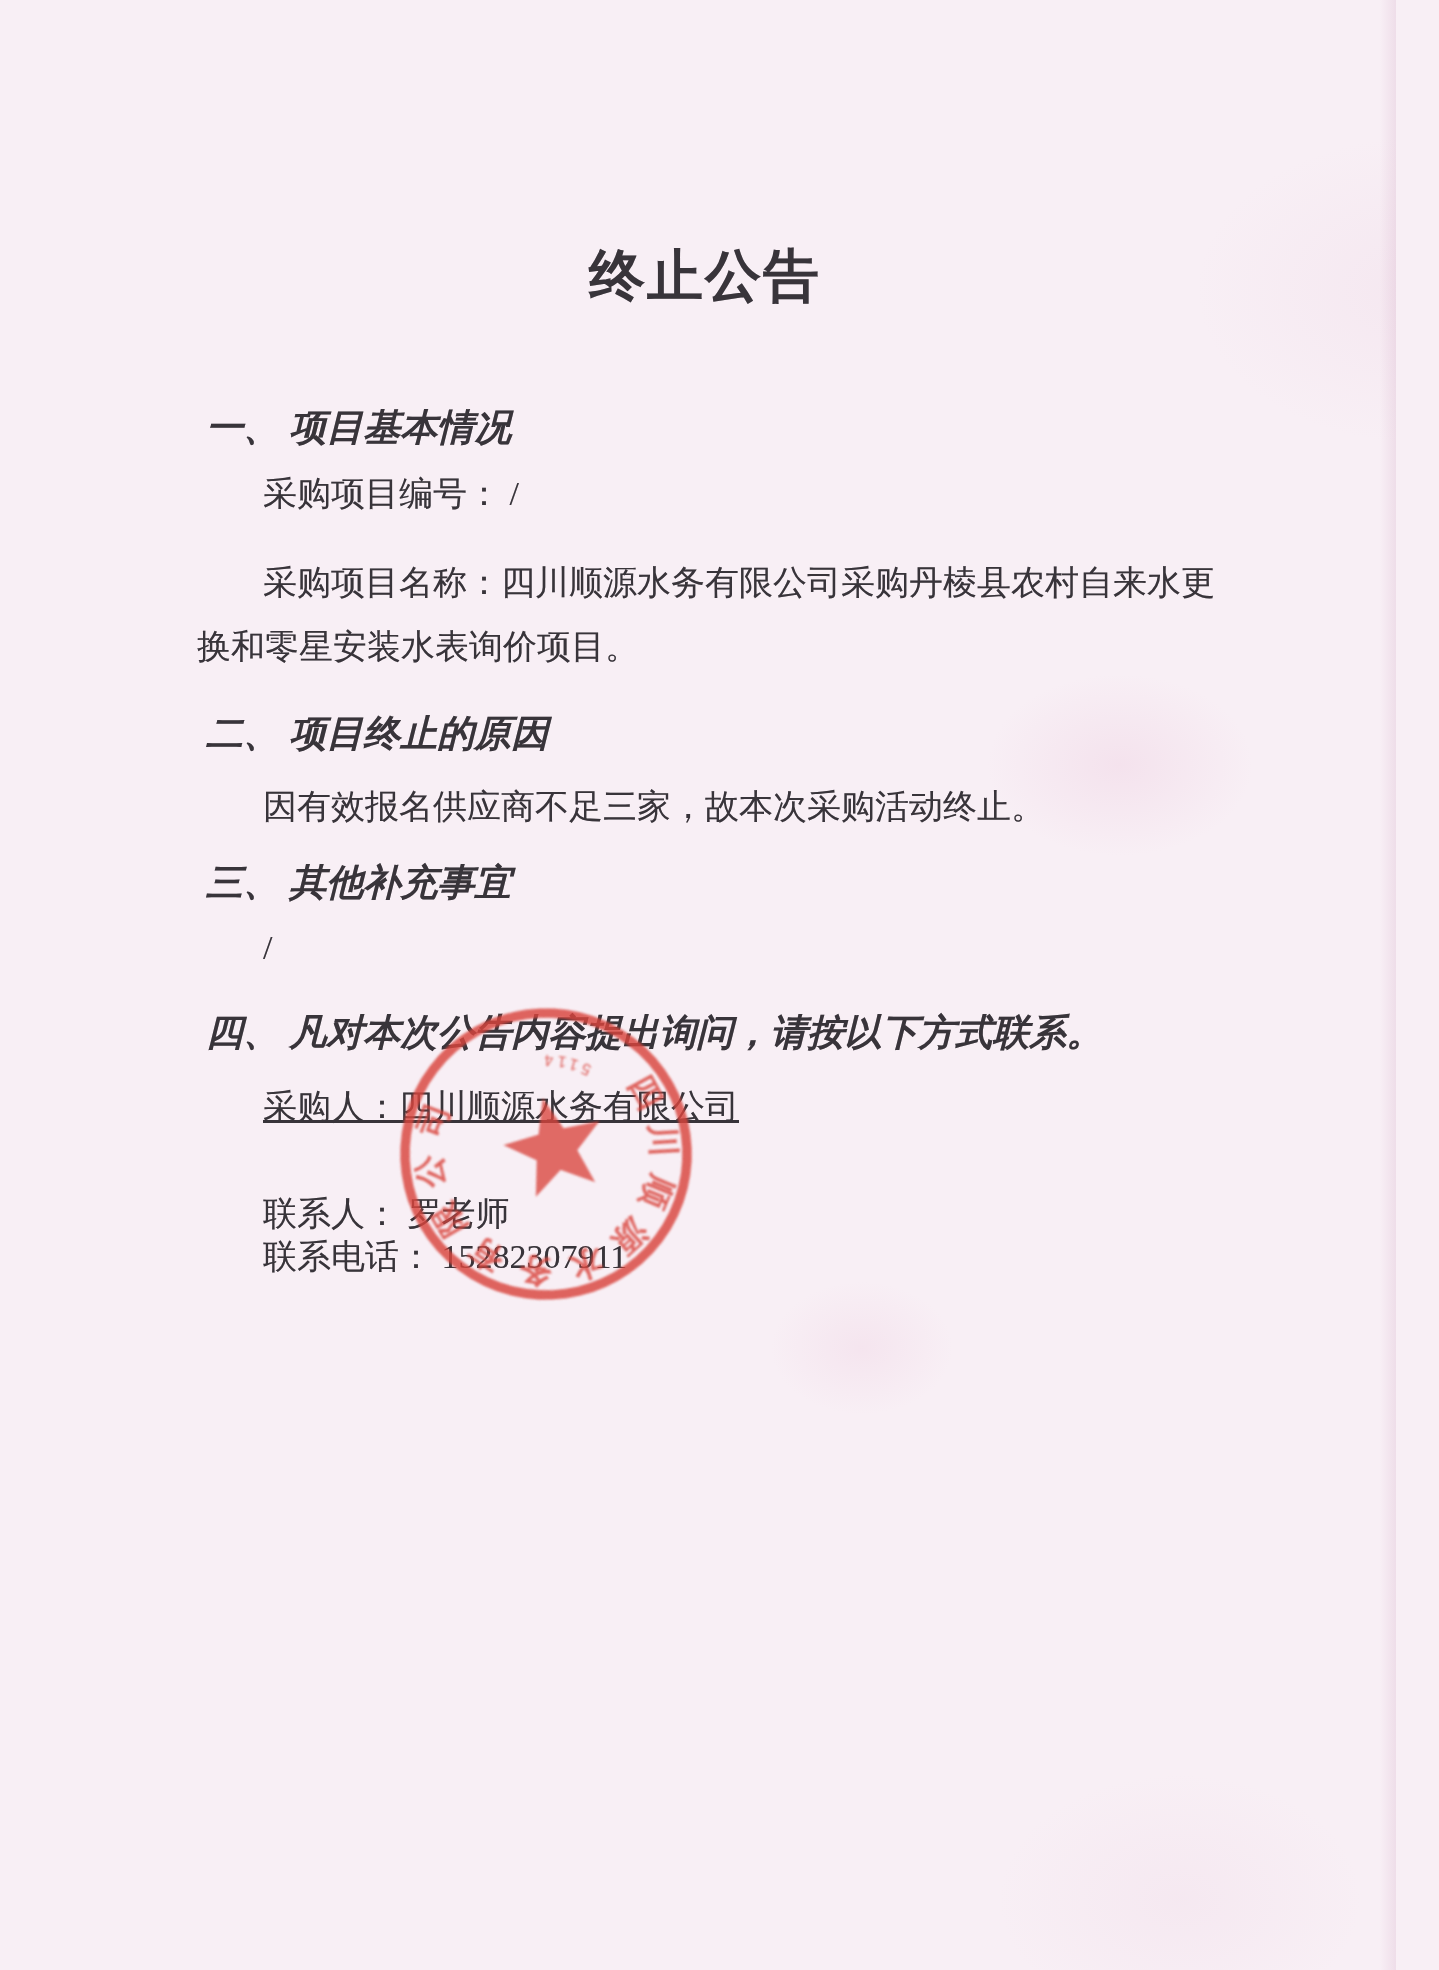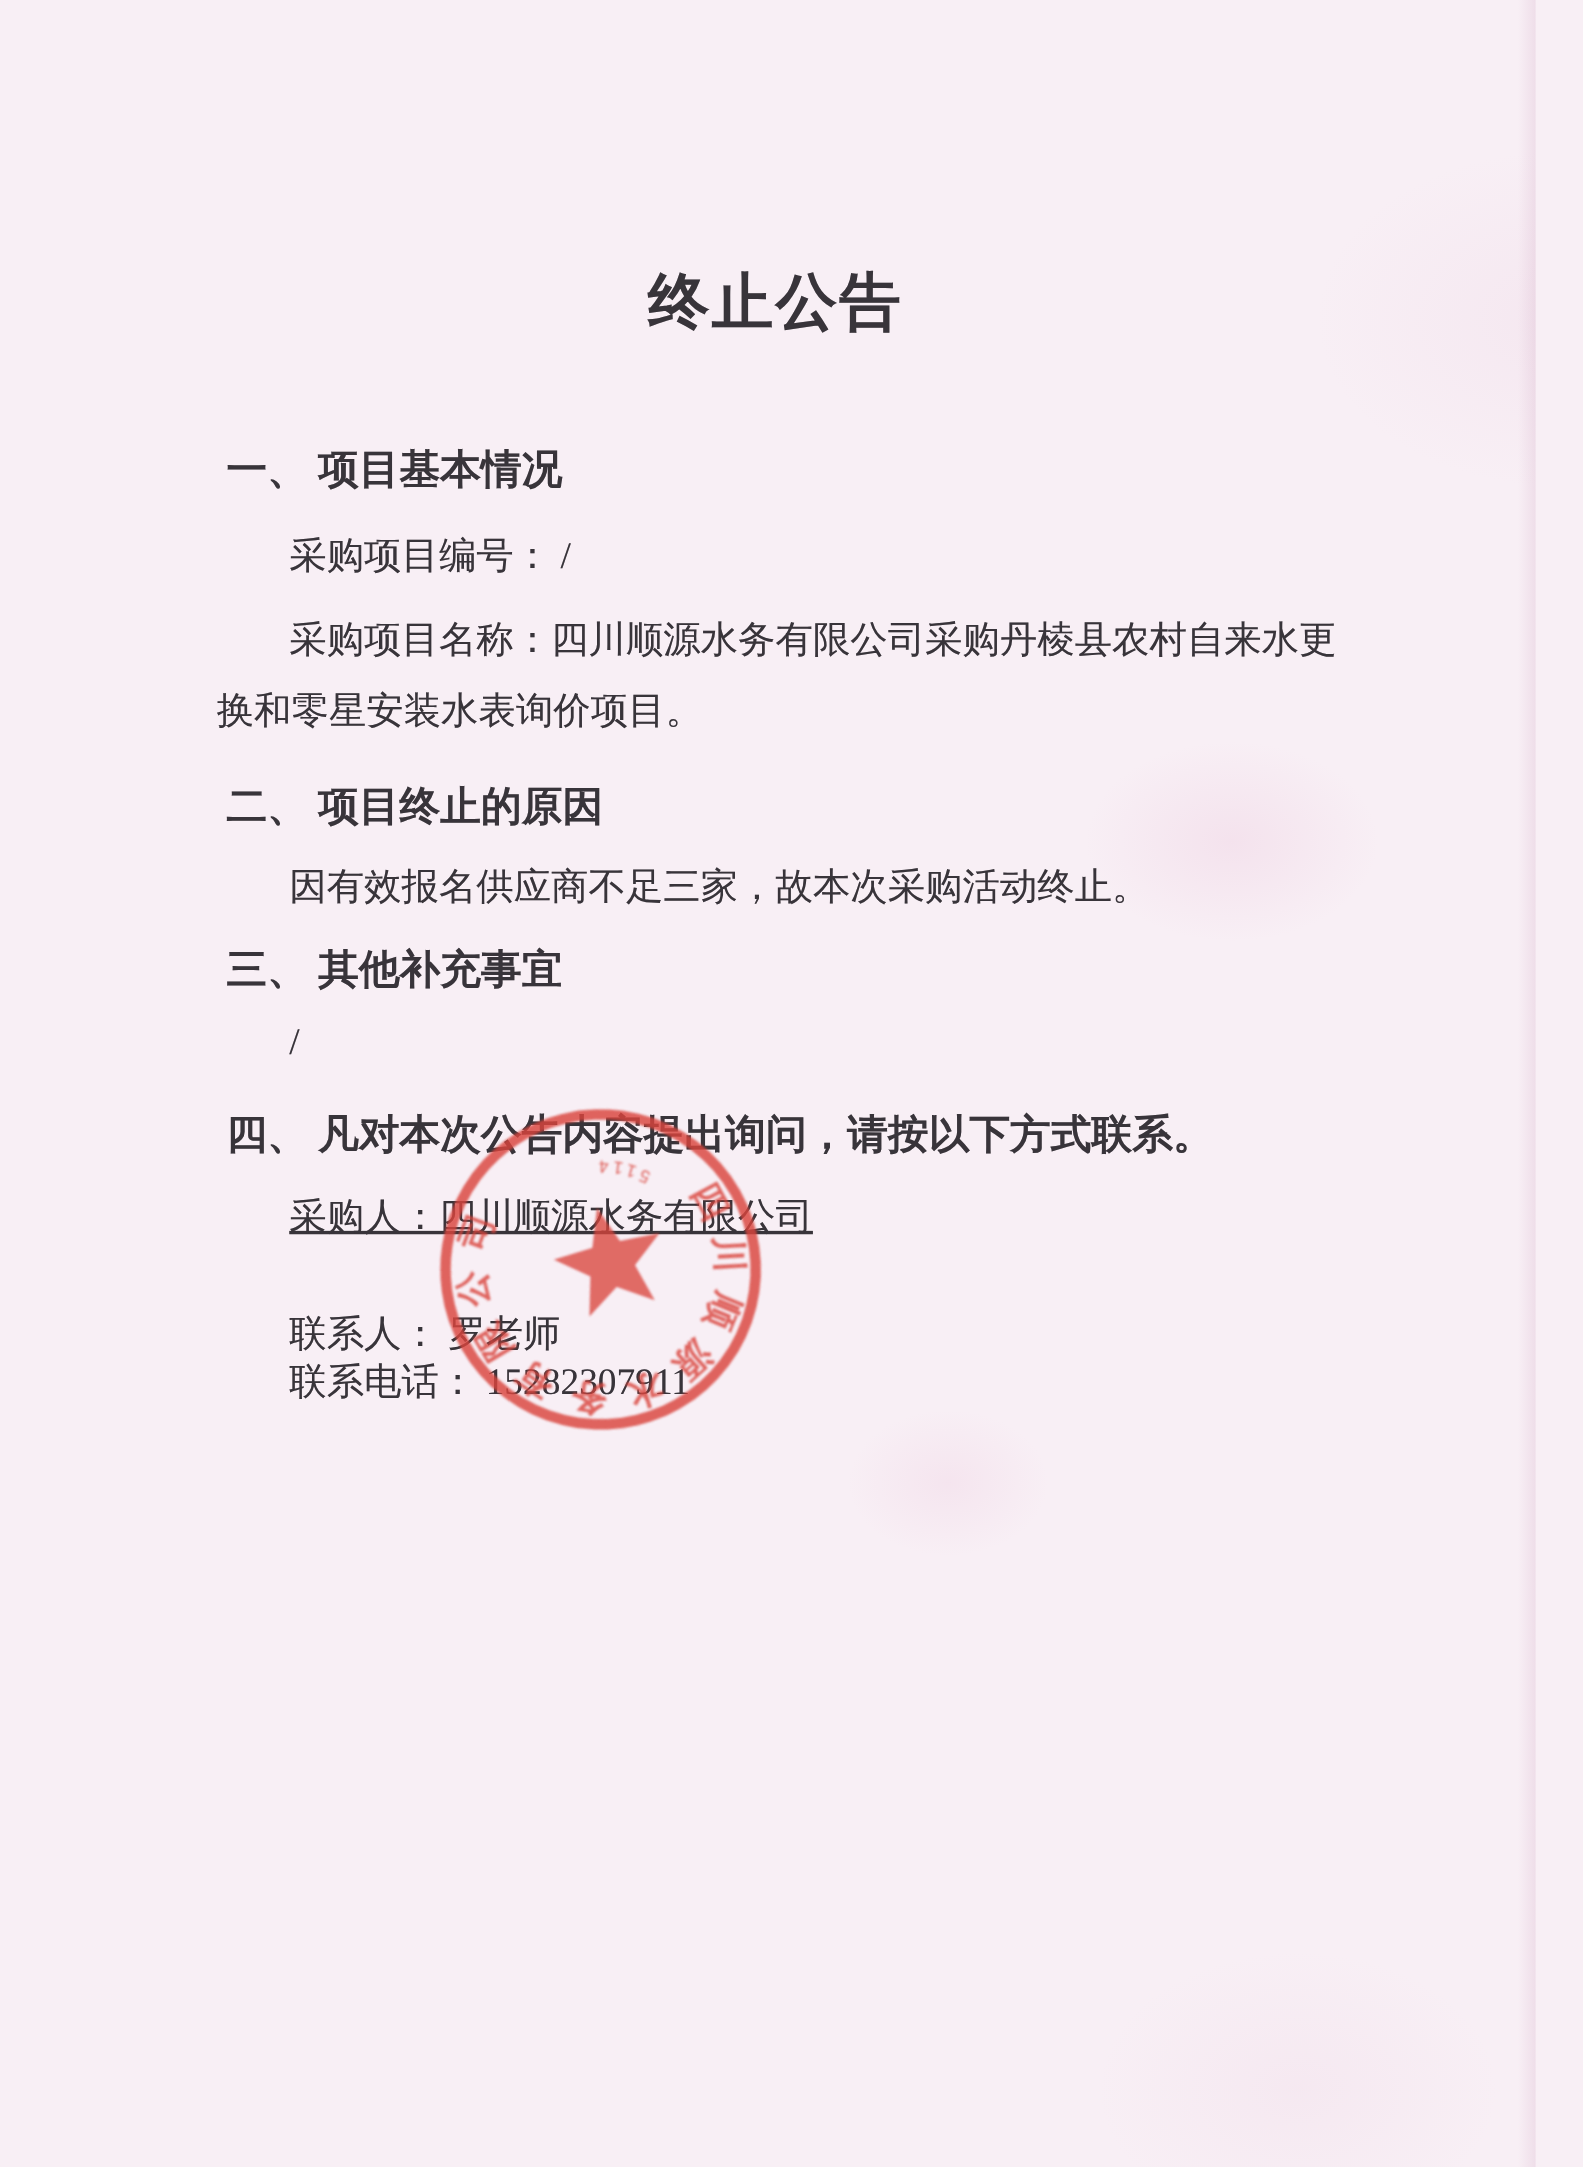--- a/index.html
+++ b/index.html
@@ -34,20 +34,21 @@
     top: 243px;
     text-align: center;
     font-size: 56px;
     font-weight: 700;
     letter-spacing: 2px;
   }
   .heading {
     left: 206px;
     font-size: 37px;
     font-weight: 700;
+    font-style: italic;
   }
   .body-line {
     left: 263px;
     font-size: 34px;
     font-weight: 400;
   }
   .wrap-line {
     left: 197px;
   }
   .seal {
@@ -60,21 +61,21 @@
   }
 </style>
 </head>
 <body>
 
 <div class="page">
 
   <div class="txt doc-title">终止公告</div>
 
   <div class="txt heading" style="top:406px;">一、 项目基本情况</div>
-  <div class="txt body-line" style="top:486px;">采购项目编号： /</div>
+  <div class="txt body-line" style="top:474px;">采购项目编号： /</div>
   <div class="txt body-line" style="top:563px;">采购项目名称：四川顺源水务有限公司采购丹棱县农村自来水更</div>
   <div class="txt body-line wrap-line" style="top:627px;text-align:right;">换和零星安装水表询价项目。</div>
 
   <div class="txt heading" style="top:712px;">二、 项目终止的原因</div>
   <div class="txt body-line" style="top:787px;">因有效报名供应商不足三家，故本次采购活动终止。</div>
 
   <div class="txt heading" style="top:861px;">三、 其他补充事宜</div>
   <div class="txt body-line" style="top:928px;">/</div>
 
   <div class="txt heading" style="top:1011px;">四、 凡对本次公告内容提出询问，请按以下方式联系。</div>

